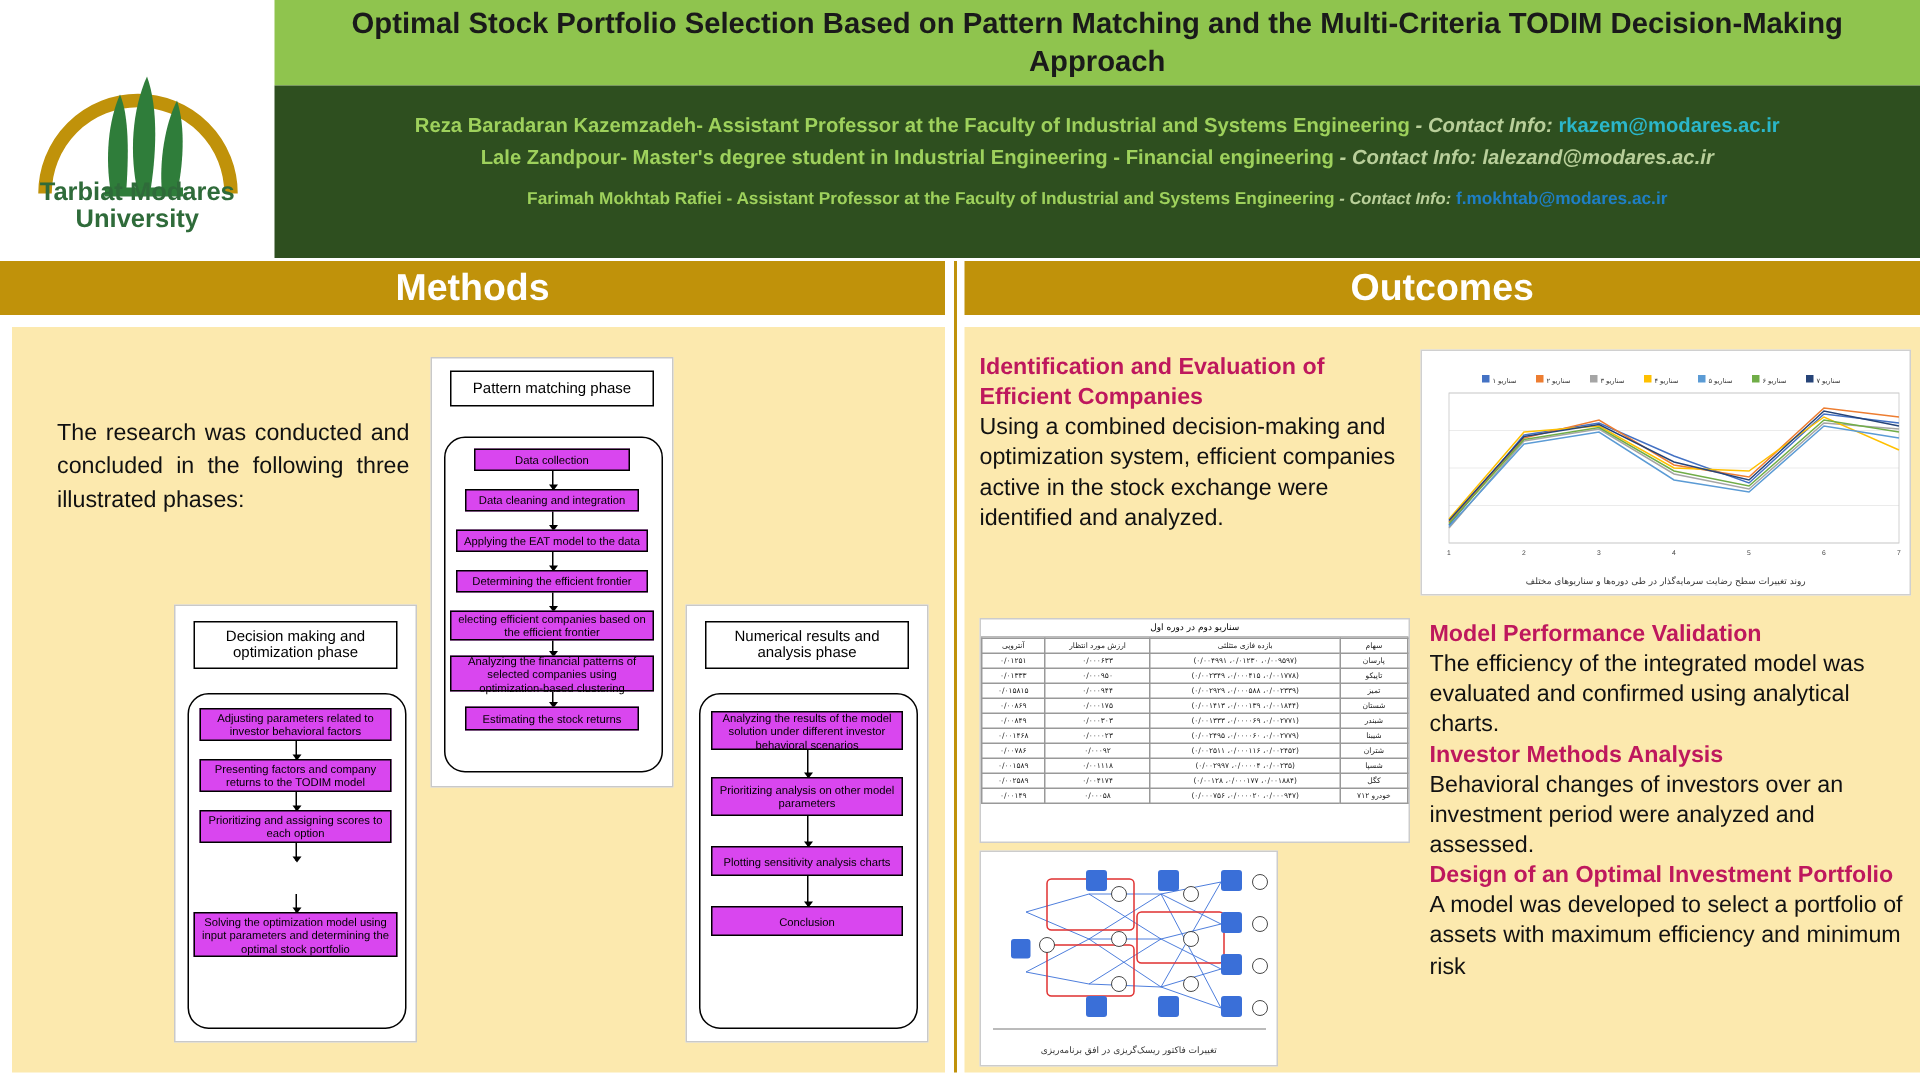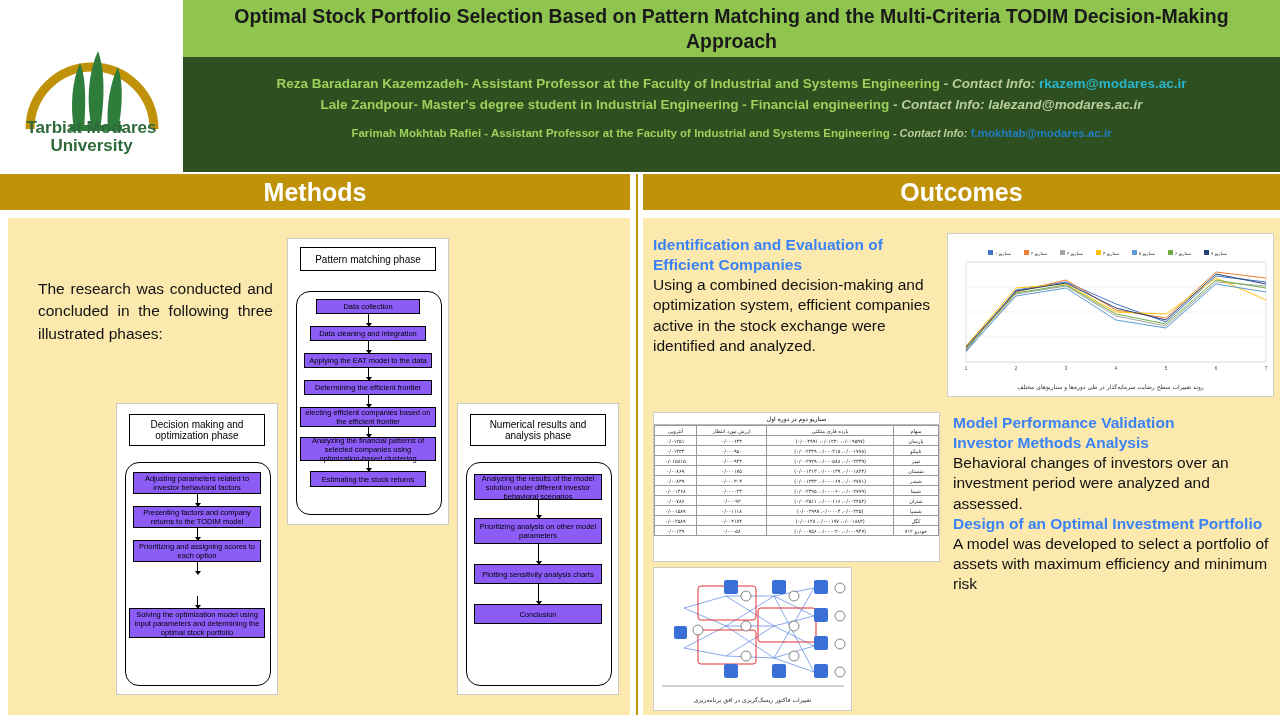--- a/index.html
+++ b/index.html
@@ -73,21 +73,21 @@
   .methods-intro{
     position:absolute;left:38px;top:238px;width:235px;
     font-size:15.5px;color:#111;line-height:1.45;text-align:justify;margin-top:40px;
   }
 
   
   .fc{
     position:absolute;background:#ffffff;border:1px solid #c9c9c9;
   }
   .fcbox{
-    border:1px solid #000;background:#8b5cf6;
+    border:1px solid #000;background:#d946ef;
     font-size:7.5px;text-align:center;color:#000;
     display:flex;align-items:center;justify-content:center;
     line-height:1.2;padding:2px 3px;box-sizing:border-box;
   }
   .fchead{
     border:1px solid #000;background:#fff;font-size:10px;font-weight:normal;
     display:flex;align-items:center;justify-content:center;text-align:center;
     box-sizing:border-box;
   }
   .arrow{
@@ -104,21 +104,21 @@
 
   
   .fc-pattern{left:287px;top:238px;width:160px;height:285px;}
   
   .fc-decision{left:116px;top:403px;width:160px;height:290px;}
   
   .fc-numeric{left:457px;top:403px;width:160px;height:290px;}
 
   
   .out-h{
-    font-size:15.5px;font-weight:bold;color:#3b82f6;line-height:1.3;
+    font-size:15.5px;font-weight:bold;color:#be185d;line-height:1.3;
   }
   .out-p{
     font-size:15.5px;color:#111;line-height:1.3;
   }
   .out-left{
     position:absolute;left:653px;top:235px;width:285px;
   }
   .out-right{
     position:absolute;left:953px;top:413px;width:320px;
   }
@@ -248,20 +248,21 @@
   <div class="fcbox" style="position:absolute;left:16px;top:200px;width:128px;height:20px;">Conclusion</div>
 </div>
 
 <div class="out-left">
   <div class="out-h">Identification and Evaluation of Efficient Companies</div>
   <div class="out-p">Using a combined decision-making and optimization system, efficient companies active in the stock exchange were identified and analyzed.</div>
 </div>
 
 <div class="out-right">
   <div class="out-h">Model Performance Validation</div>
+  <div class="out-p">The efficiency of the integrated model was evaluated and confirmed using analytical charts.</div>
   <div class="out-h">Investor Methods Analysis</div>
   <div class="out-p">Behavioral changes of investors over an investment period were analyzed and assessed.</div>
   <div class="out-h">Design of an Optimal Investment Portfolio</div>
   <div class="out-p">A model was developed to select a portfolio of assets with maximum efficiency and minimum risk</div>
 </div>
 
 <div class="chart-box">
   <svg id="chart-svg" width="325" height="145" viewBox="0 0 325 145">
       <line x1="18" x2="318" y1="28" y2="28" stroke="#e4e4e4" stroke-width="0.5"></line>
       <line x1="18" x2="318" y1="53" y2="53" stroke="#e4e4e4" stroke-width="0.5"></line>

